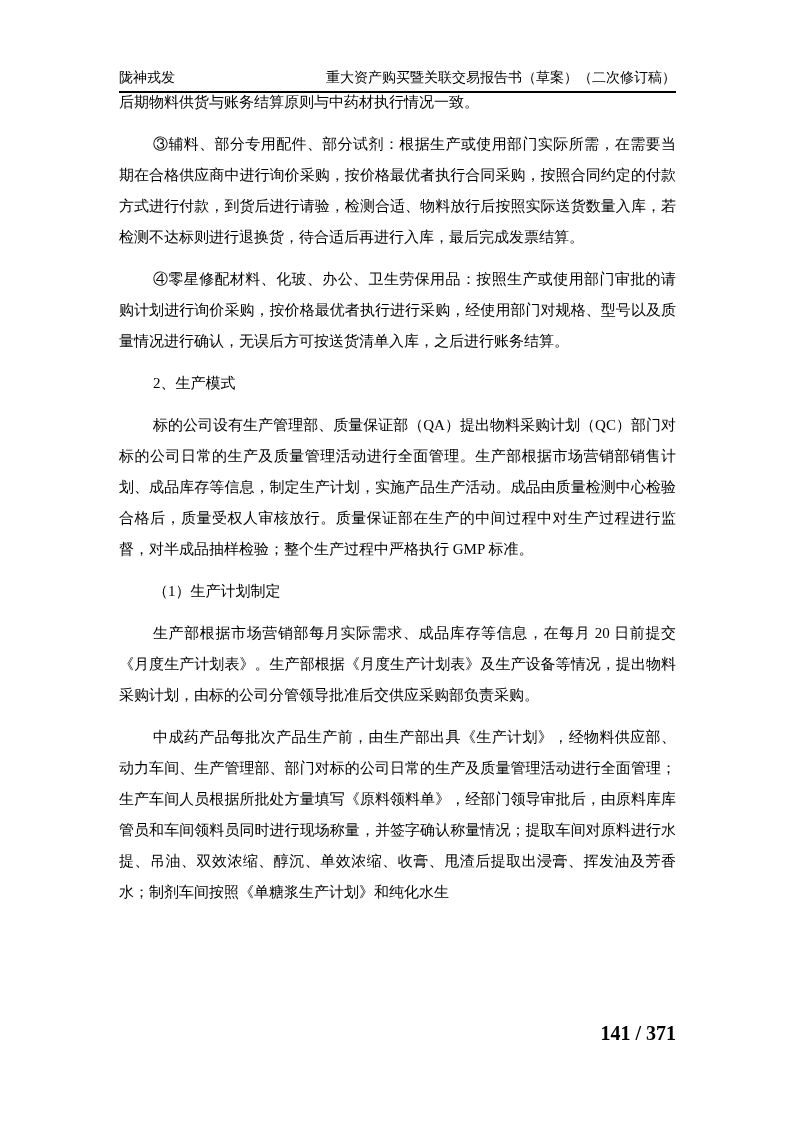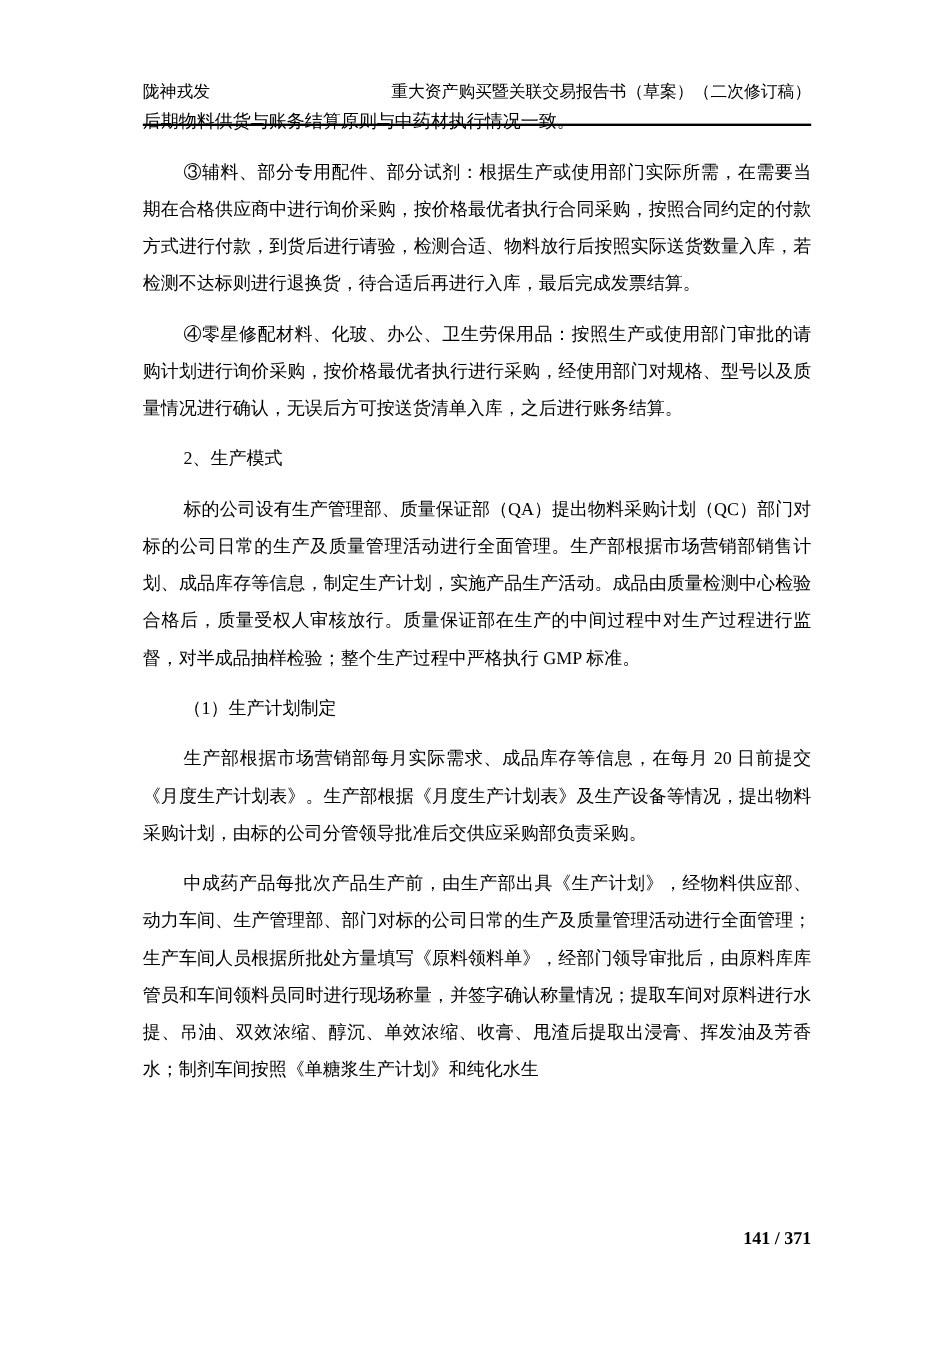--- a/index.html
+++ b/index.html
@@ -18,21 +18,21 @@
     overflow: hidden;
   }
   .header {
     position: absolute;
     left: 119px;
     right: 117px;
     top: 46px;
     display: flex;
     justify-content: space-between;
     align-items: flex-end;
-    padding-bottom: 16px;
+    padding-bottom: 4px;
     border-bottom: 2px solid #000000;
     font-size: 14px;
     line-height: 18px;
     white-space: nowrap;
   }
   .header .h-left { text-align: left; }
   .header .h-right { text-align: right; margin-top: 23px; }
   .body-area {
     position: absolute;
     left: 119px;
@@ -48,21 +48,21 @@
     text-indent: 34px;
     text-align: justify;
     word-break: break-all;
   }
   .body-area p.no-indent { text-indent: 0; }
   .body-area p.heading { text-align: left; }
   .footer {
     position: absolute;
     right: 117px;
     top: 1023px;
-    font-size: 15px;
+    font-size: 20px;
     font-weight: bold;
     line-height: 20px;
   }
 </style>
 </head>
 <body>
 
 <div class="page">
 
   <div class="header">

